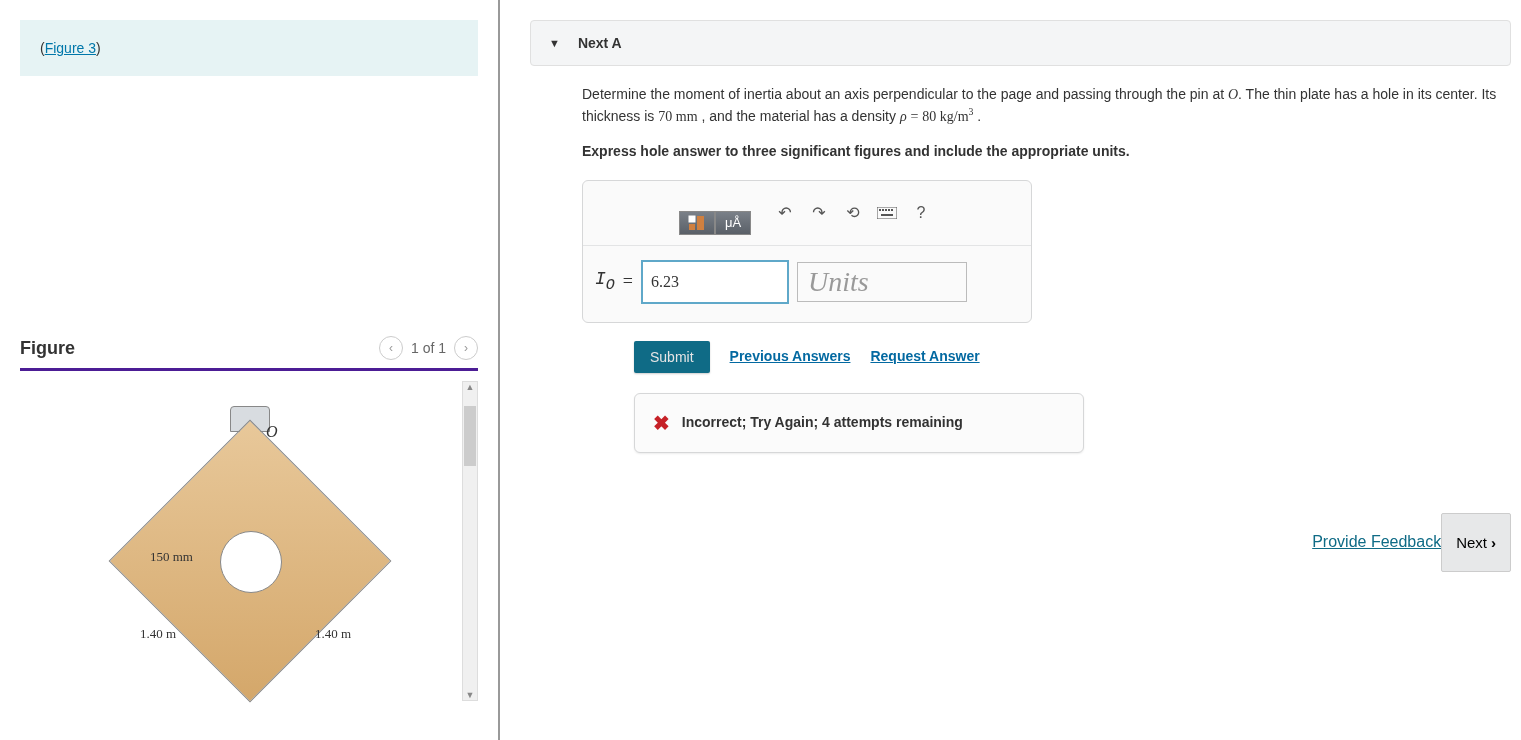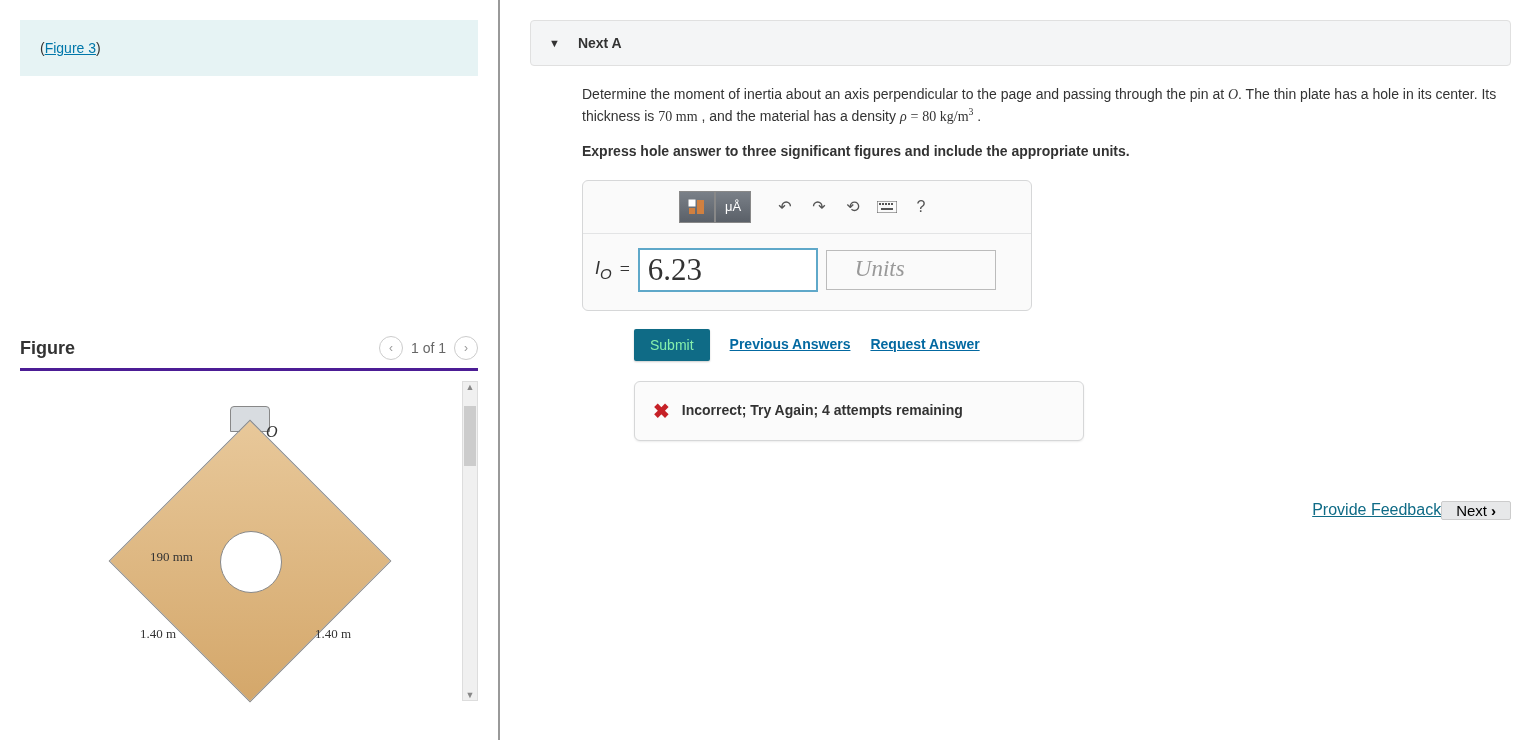--- a/index.html
+++ b/index.html
@@ -34,41 +34,41 @@
 .part-bar .tri { margin-right: 18px; font-size: 11px; }
 
 .question-body { padding: 18px 6px 0 52px; line-height: 1.5; }
 .var { font-family: 'Times New Roman', serif; font-style: italic; }
 .rm { font-family: 'Times New Roman', serif; font-style: normal; }
 .bold-line { font-weight: bold; margin-top: 14px; }
 
 .answer-box { border: 1px solid #d6d7d8; border-radius: 6px; margin-top: 18px; width: 450px; background: #fafafa; }
 .toolbar { display: flex; align-items: center; gap: 6px; padding: 10px 12px; border-bottom: 1px solid #e3e4e5; justify-content: center;}
 .tb-btn-group { display:flex; gap:0; }
-.tb-btn { width: 36px; height: 32px; border: 1px solid #888; background: linear-gradient(#7a8088,#5a6068); color: #fff; display: inline-flex; align-items: center; justify-content: center; font-size: 13px; cursor: pointer; }
+.tb-btn { width: 36px; height: 24px; border: 1px solid #888; background: linear-gradient(#7a8088,#5a6068); color: #fff; display: inline-flex; align-items: center; justify-content: center; font-size: 13px; cursor: pointer; margin-top: 20px; }
 .tb-icon { width: 28px; height: 24px; display:inline-flex; align-items:center; justify-content:center; color:#555; cursor:pointer; font-size:16px; }
 .tb-sep { flex: 0 0 8px; }
 
 .input-row { display: flex; align-items: center; padding: 14px 12px 18px 12px; gap: 8px; }
-.input-row .prefix { font-family: Liberation Sans, sans-serif; font-style: italic; font-size: 18px; }
+.input-row .prefix { font-family: Liberation Mono, monospace; font-style: italic; font-size: 18px; }
 .input-row .eq { font-family: 'Times New Roman', serif; font-size: 18px; }
-.value-input { width: 180px; height: 40px; border: 2px solid #5fa8c9; font-family: 'Times New Roman', serif; font-size: 31px; padding: 20px 8px; color: #333; }
-.units-box { width: 170px; height: 40px; border: 1px solid #bbb; font-family: 'Times New Roman', serif; font-style: italic; font-size: 23px; color: #999; display:flex; align-items:center; padding:0 28px; }
+.value-input { width: 148px; height: 40px; border: 2px solid #5fa8c9; font-family: 'Times New Roman', serif; font-size: 16px; padding: 20px 8px; color: #333; }
+.units-box { width: 170px; height: 40px; border: 1px solid #bbb; font-family: 'Times New Roman', serif; font-style: italic; font-size: 28px; color: #999; display:flex; align-items:center; padding:0 10px; }
 
 .actions { display: flex; align-items: center; gap: 20px; margin: 18px 0 0 52px; }
-.submit-btn { background: #0f6b86; color: #86efac; border: none; padding: 8px 16px; font-size: 14px; border-radius: 2px; cursor: pointer; box-shadow: 0 1px 2px rgba(0,0,0,.2); }
+.submit-btn { background: #0f6b86; color: #e5e5e5; border: none; padding: 8px 16px; font-size: 14px; border-radius: 2px; cursor: pointer; box-shadow: 0 1px 2px rgba(0,0,0,.2); }
 .link { color: #0369a1; text-decoration: underline; font-weight: bold; font-size: 14px; cursor: pointer; }
 
 .feedback { border: 1px solid #d6d7d8; border-radius: 6px; margin: 20px 0 0 52px; padding: 14px 18px; width: 450px; background: #fbfbfb; display:flex; align-items:center; gap:12px; box-shadow: 0 1px 2px rgba(0,0,0,.08);}
 .fb-x { color: #c62127; font-weight: bold; font-size: 20px; }
 .fb-text { font-weight: bold; }
 
 .bottom-row { display: flex; justify-content: flex-end; align-items: center; margin-top: 60px; padding: 0 0 0 0; }
 .provide-fb { color: #0f6b86; text-decoration: underline; font-size: 16px; cursor:pointer; }
-.next-btn { background: #e7e8e9; border: 1px solid #ccc; padding: 0 14px; font-size: 15px; border-radius: 2px; cursor: pointer; display:flex; align-items:center; gap:4px; }
+.next-btn { background: #e7e8e9; border: 1px solid #ccc; padding: 20px 14px; font-size: 15px; border-radius: 2px; cursor: pointer; display:flex; align-items:center; gap:4px; }
 .next-btn .chev { font-weight: bold; }
 sup{font-size:0.7em;}
 </style>
 </head>
 <body>
 
 <div class="container">
   <div class="left-pane">
     <div class="figure-link-box">
       (<a href="#">Figure 3</a>)
@@ -83,21 +83,21 @@
       </div>
     </div>
 
     <div class="figure-area">
       <div class="figure-canvas">
         <div class="bracket"></div>
         <div class="pin"></div>
         <div class="diamond"></div>
         <div class="hole"></div>
         <span class="label-o">O</span>
-        <span class="label-150">190 mm</span>
+        <span class="label-150">150 mm</span>
         <span class="label-left">1.40 m</span>
         <span class="label-right">1.40 m</span>
       </div>
       <div class="vscroll">
         <span>▲</span>
         <div class="vscroll-thumb"></div>
         <span style="flex:1"></span>
         <span>▼</span>
       </div>
     </div>

